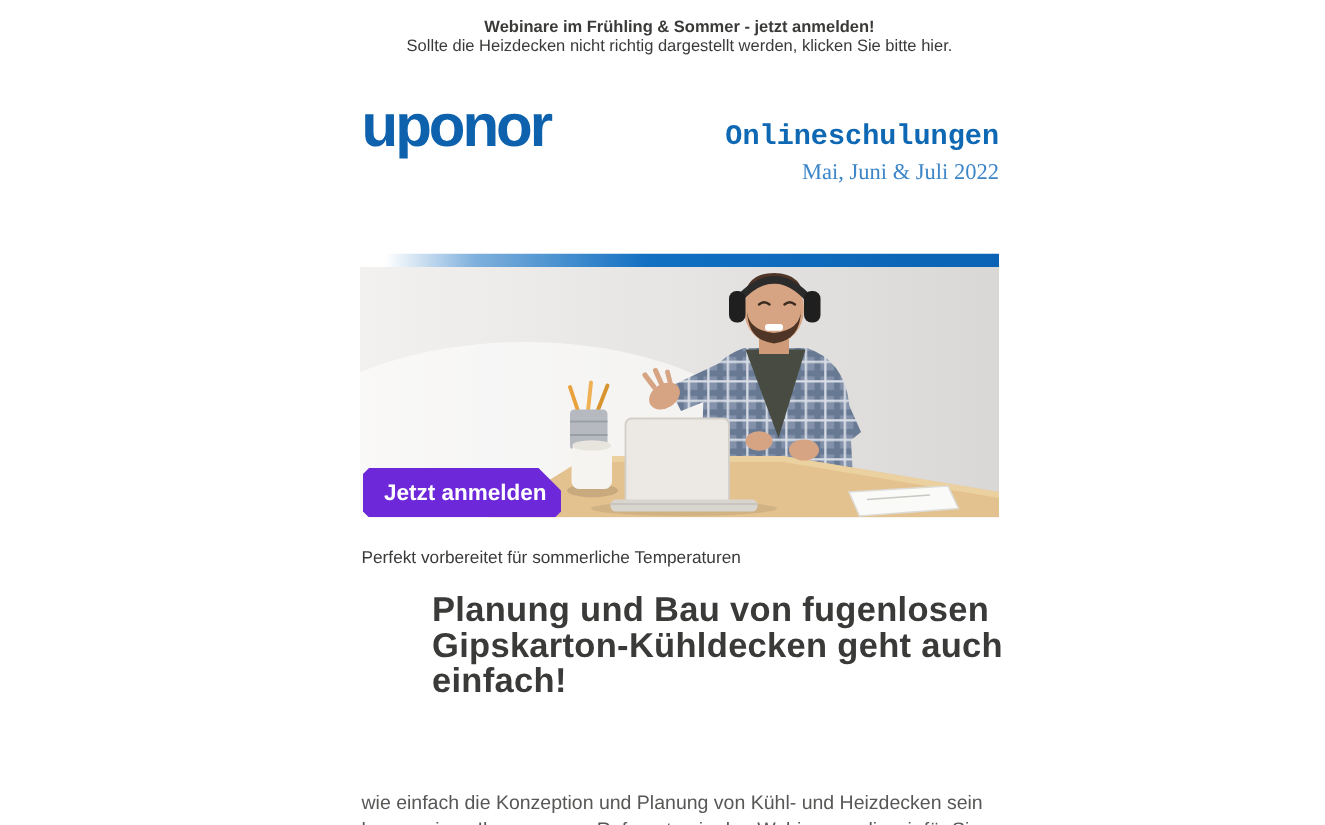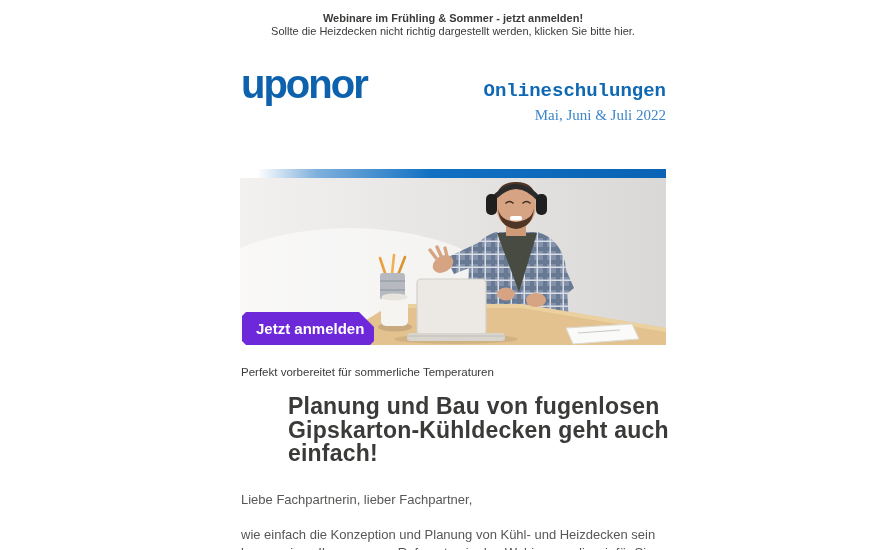--- a/index.html
+++ b/index.html
@@ -155,17 +155,16 @@
           <ellipse cx="266" cy="116" rx="9" ry="6.5" fill="#d7a483"></ellipse>
           <ellipse cx="296" cy="122" rx="10" ry="7" fill="#d7a483"></ellipse>
         </g>
       </svg>
 
       <button class="cta">Jetzt anmelden</button>
     </div>
 
     <div class="kicker">Perfekt vorbereitet für sommerliche Temperaturen</div>
     <h1 class="headline">Planung und Bau von fugenlosen Gipskarton-Kühldecken geht auch einfach!</h1>
-    <div class="salutation">Liebe Fachpartnerin, lieber Fachpartner,</div>
     <div class="bodytext">wie einfach die Konzeption und Planung von Kühl- und Heizdecken sein kann, zeigen Ihnen unsere Referenten in den Webinaren, die wir für Sie</div>
 
   </div>
 </div>
 
 </body></html>

